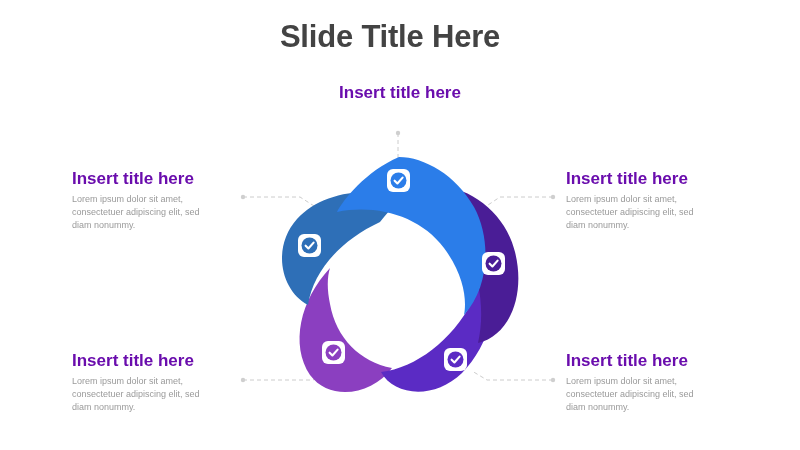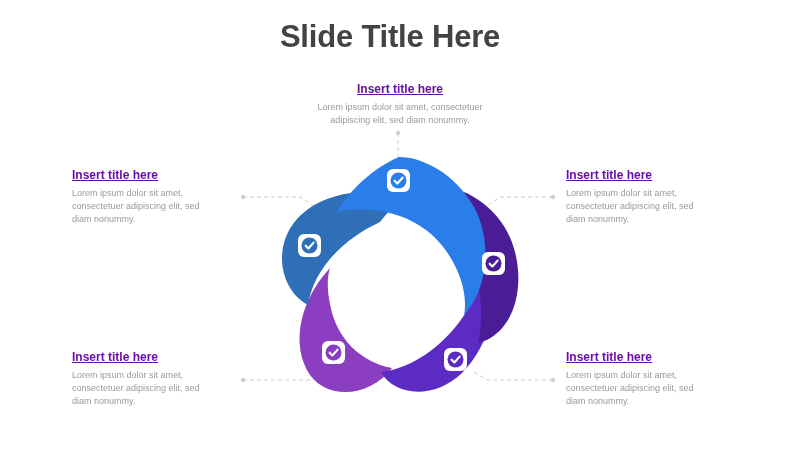--- a/index.html
+++ b/index.html
@@ -28,26 +28,25 @@
     color: #434343;
     letter-spacing: -0.2px;
     line-height: 1.1;
   }
 
   
   .txt-block {
     position: absolute;
   }
   .txt-title {
-    font-size: 12px;
+    font-size: 17px;
     font-weight: bold;
     color: #6A0DAD;
     margin-bottom: 4px;
     line-height: 1.25;
-    text-decoration: underline;
   }
   .txt-body {
     font-size: 9px;
     color: #9a9a9a;
     line-height: 1.45;
   }
 
   .block-top {
     top: 82px;
     left: 280px;
@@ -172,24 +171,20 @@
       <rect x="444" y="348" width="23" height="23" rx="6" fill="#ffffff"></rect>
       <circle cx="455.5" cy="359.5" r="8" fill="#5B2BC4"></circle>
       <path d="M 451.6 359.7 L 454.4 362.5 L 459.6 356.6" stroke="#ffffff" stroke-width="2.1" fill="none" stroke-linecap="round" stroke-linejoin="round"></path>
     </g>
 
   </svg>
 </div>
 
 <div class="txt-block block-top">
   <div class="txt-title">Insert title here</div>
-  <div class="txt-body">
-    <div>Lorem ipsum dolor sit amet, consectetuer</div>
-    <div>adipiscing elit, sed diam nonummy.</div>
-  </div>
 </div>
 
 <div class="txt-block block-left-top">
   <div class="txt-title">Insert title here</div>
   <div class="txt-body">
     <div>Lorem ipsum dolor sit amet,</div>
     <div>consectetuer adipiscing elit, sed</div>
     <div>diam nonummy.</div>
   </div>
 </div>

